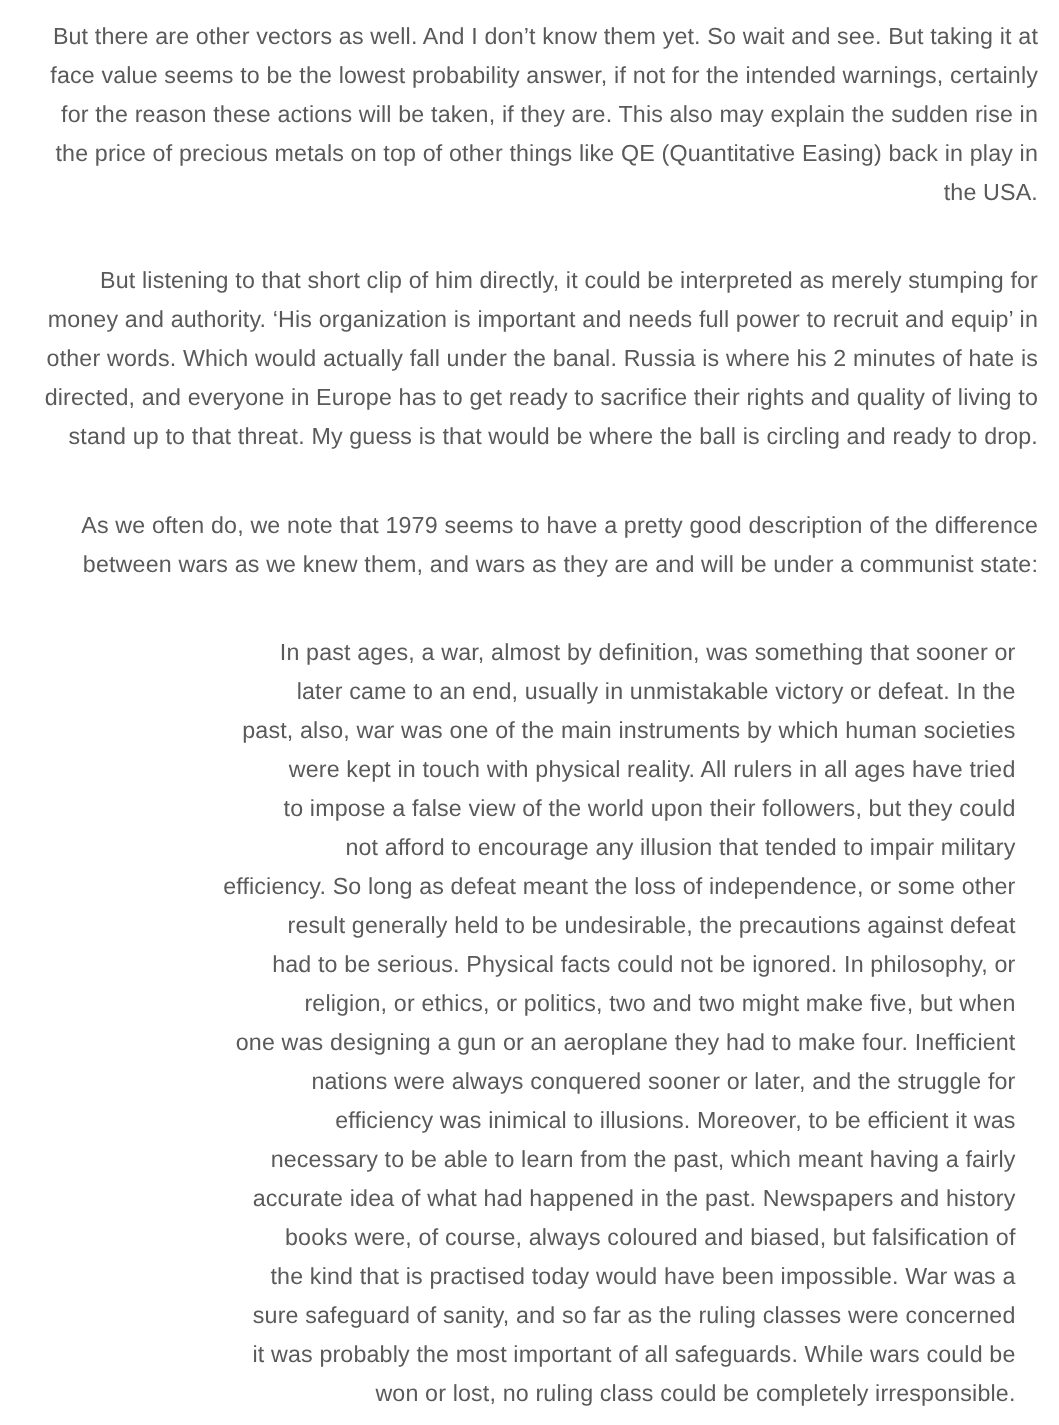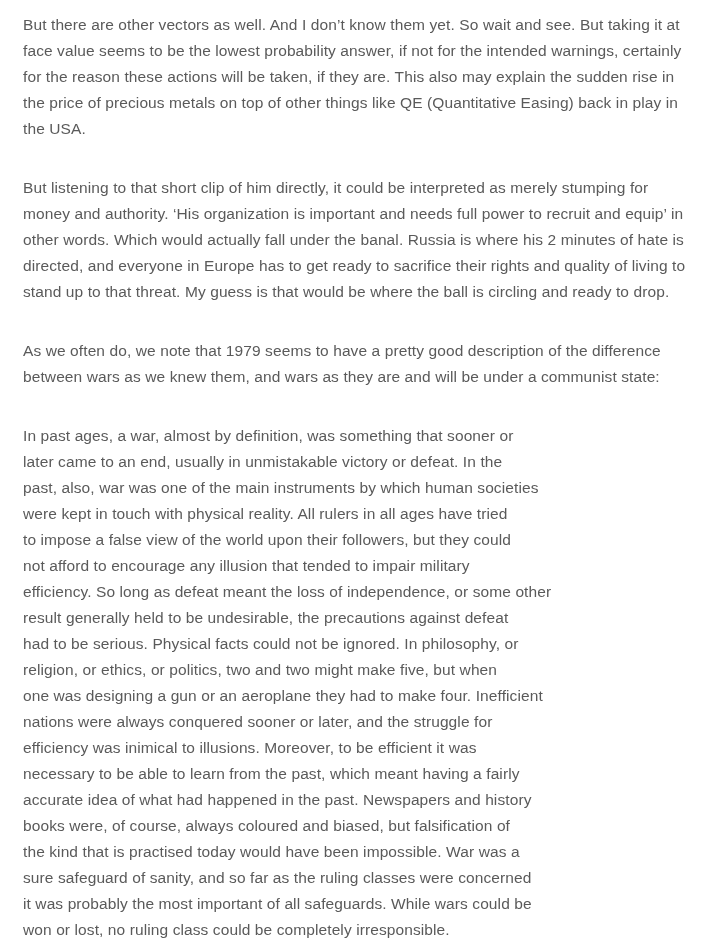--- a/index.html
+++ b/index.html
@@ -1,15 +1,15 @@
 <!DOCTYPE html>
 <html><head>
 <meta charset="utf-8">
 <style>
-  * { margin: 0; padding: 0; box-sizing: border-box; }
+  * { margin: 0; padding: 0; box-sizing: border-box; text-align: right; }
   html, body {
     background: #ffffff;
   }
   body {
     width: 706px;
     height: 950px;
     overflow: hidden;
     font-family: "Liberation Sans", "DejaVu Sans", sans-serif;
     font-size: 15.5px;
     line-height: 26px;
@@ -19,21 +19,21 @@
     padding: 12px 14px 0 23px;
   }
   .para {
     white-space: pre-line;      
     margin: 0 0 33px 0;
     font-weight: 400;
     letter-spacing: 0.1px;
   }
   .quote-block {
     white-space: pre-line;      
-    margin: 0;
+    margin: 15px;
   }
 </style>
 </head>
 <body>
 
 <div class="article-body">
   <p class="para">But there are other vectors as well. And I don’t know them yet. So wait and see. But taking it at
 face value seems to be the lowest probability answer, if not for the intended warnings, certainly
 for the reason these actions will be taken, if they are. This also may explain the sudden rise in
 the price of precious metals on top of other things like QE (Quantitative Easing) back in play in

